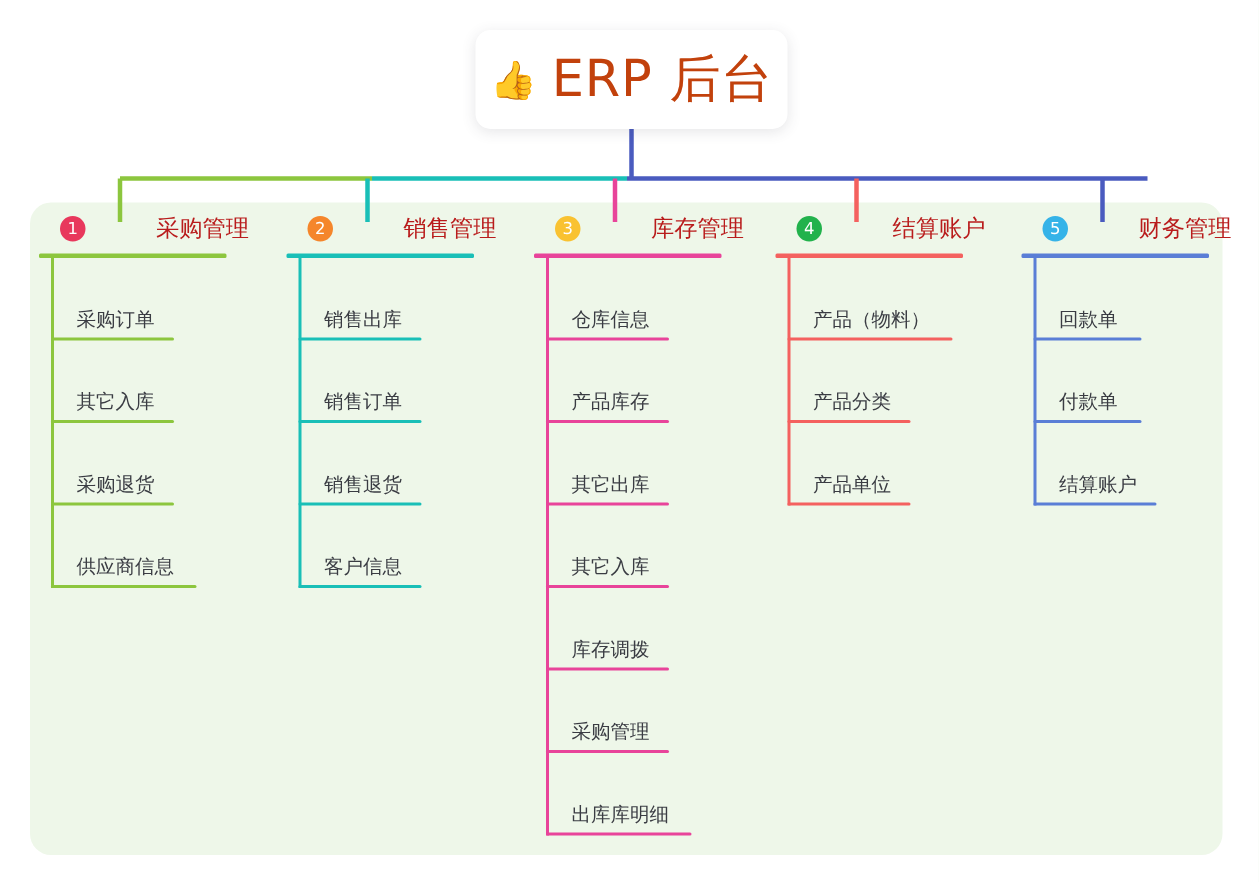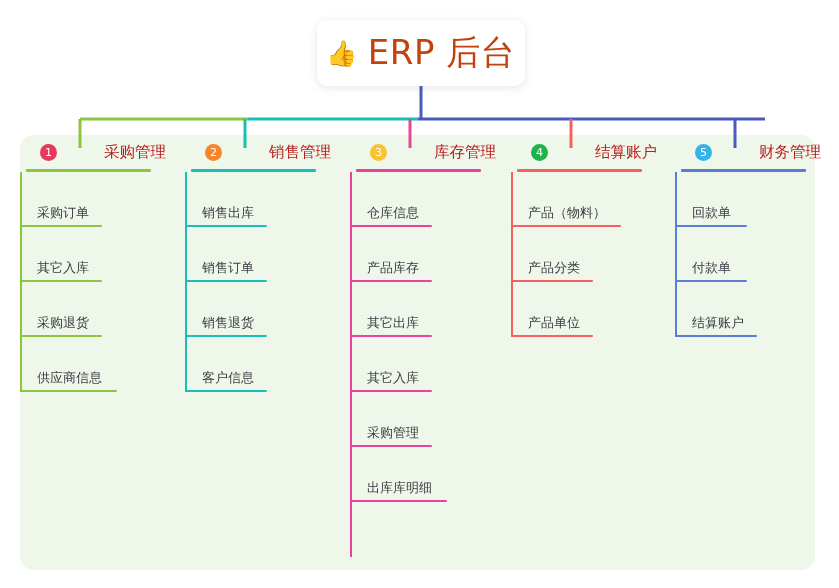--- a/index.html
+++ b/index.html
@@ -113,21 +113,21 @@
   }
   .head-rule {
     height: 3px;
     width: 125px;
     margin-left: 6px;
     border-radius: 1px;
   }
 
   .items {
     position: relative;
-    margin-left: 0;
+    margin-left: 14px;
     padding-left: 0;
   }
   .spine {
     position: absolute;
     left: 0;
     top: 0;
     width: 2px;
   }
   .item {
     position: relative;
@@ -246,20 +246,24 @@
           </div>
           <div class="item">
             <span class="item-label">其它出库</span>
             <div class="item-rule" style="background: rgb(232, 68, 154); width: 82px;"></div>
           </div>
           <div class="item">
             <span class="item-label">其它入库</span>
             <div class="item-rule" style="background: rgb(232, 68, 154); width: 82px;"></div>
           </div>
           <div class="item">
+            <span class="item-label">库存调拨</span>
+            <div class="item-rule" style="background: rgb(232, 68, 154); width: 82px;"></div>
+          </div>
+          <div class="item">
             <span class="item-label">采购管理</span>
             <div class="item-rule" style="background: rgb(232, 68, 154); width: 82px;"></div>
           </div>
           <div class="item">
             <span class="item-label">出库库明细</span>
             <div class="item-rule" style="background: rgb(232, 68, 154); width: 97px;"></div>
           </div>
         </div>
       </div>
       <div class="column" style="left: 491px;">

